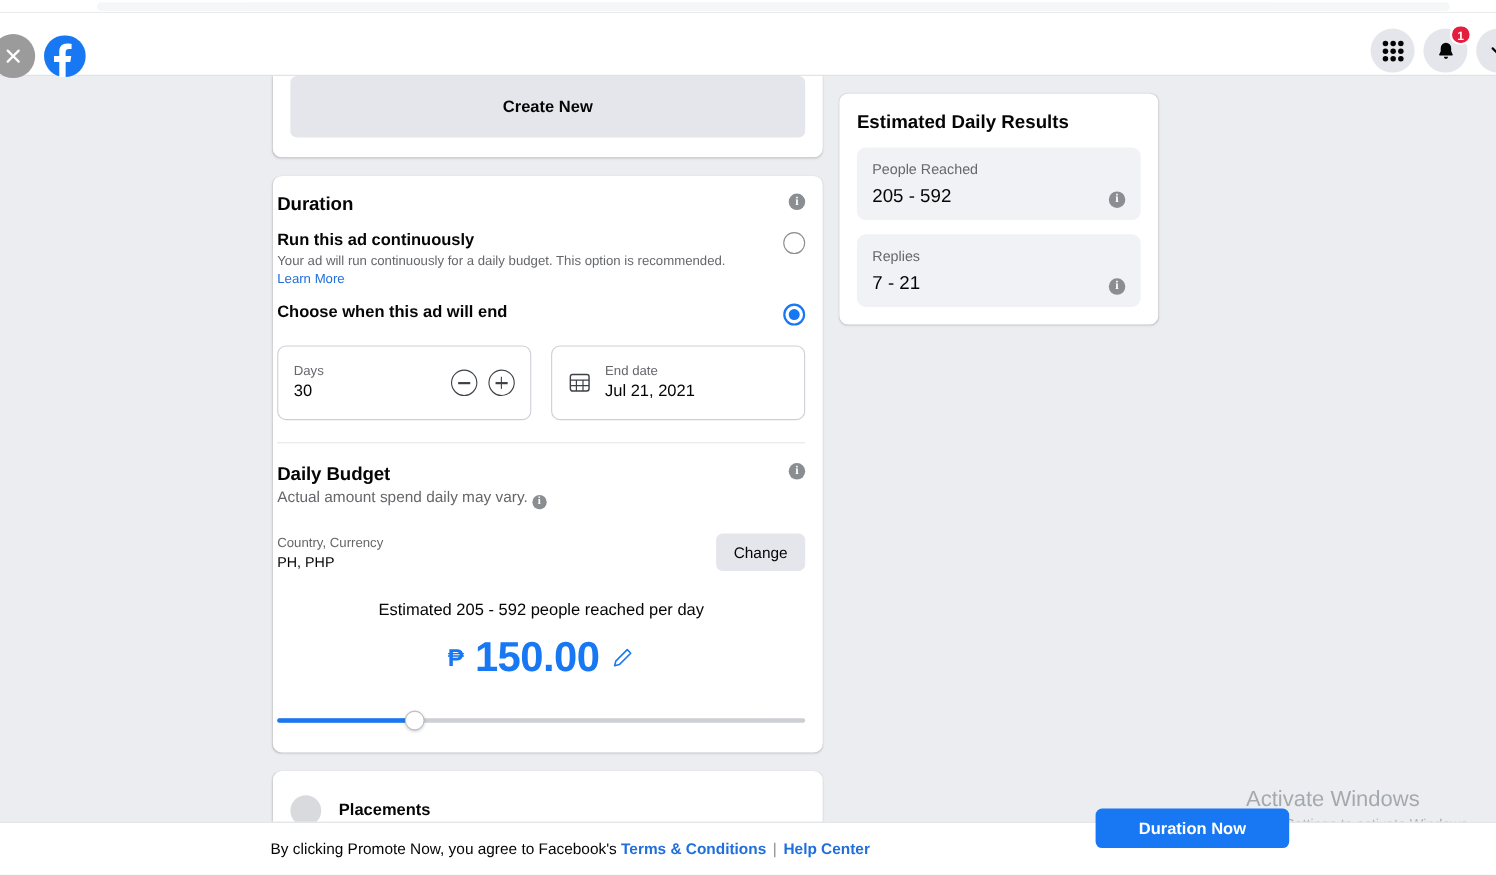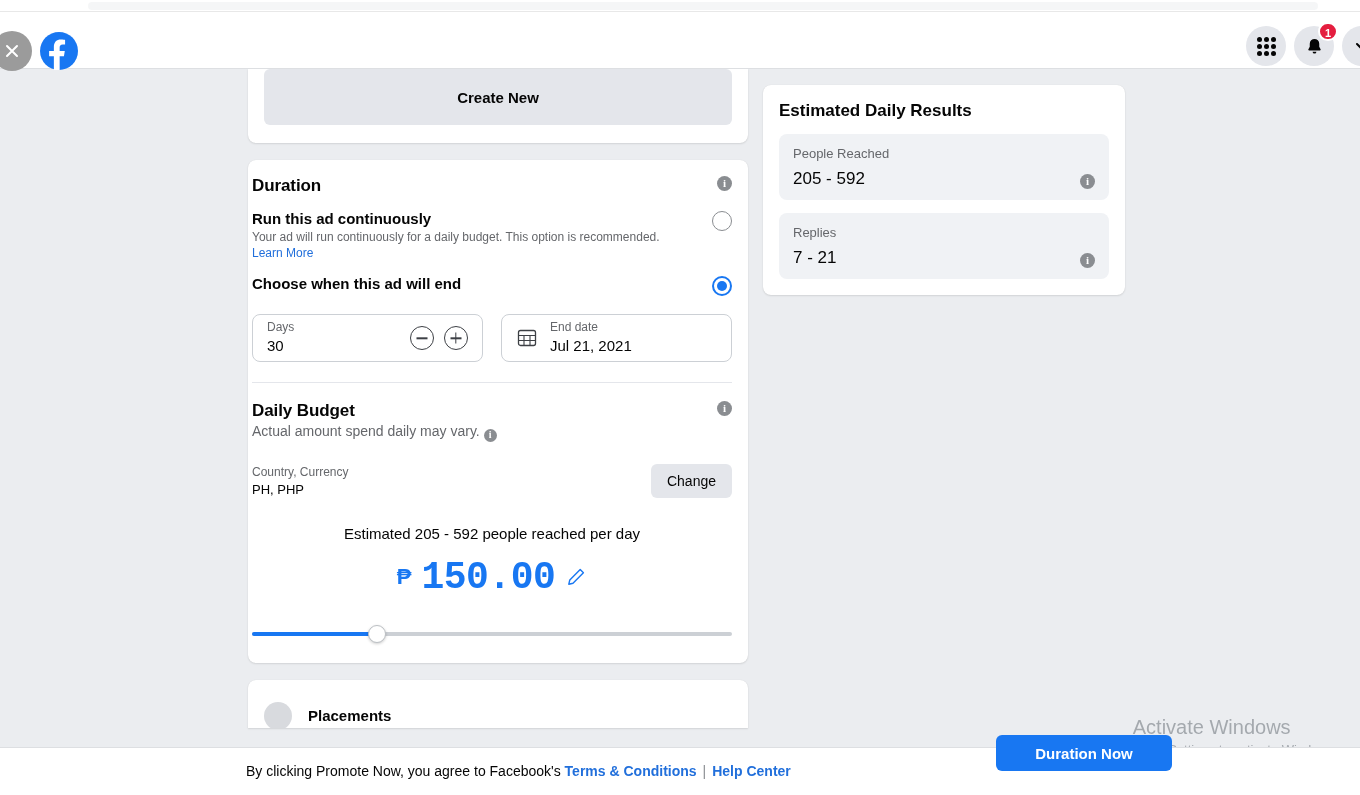--- a/index.html
+++ b/index.html
@@ -56,21 +56,21 @@
   .grid-icon i { width: 5px; height: 5px; border-radius: 50%; background: #050505; display: block; }
 
   
   .page {
     position: absolute; top: 69px; left: 0; width: 1360px; height: 726px;
     background: #ebedf0;
   }
 
   
   .col-left  { position: absolute; left: 248px; top: 0px;  width: 500px; }
-  .col-right { position: absolute; left: 763px; top: 16px; width: 362px; }
+  .col-right { position: absolute; left: 763px; top: 16px; width: 290px; }
 
   .card {
     background: #ffffff; border-radius: 8px;
     box-shadow: 0 1px 2px rgba(0,0,0,.10), 0 0 1px rgba(0,0,0,.10);
     margin-bottom: 17px;
   }
 
   
   .card-createnew { padding: 0 16px 18px 16px; border-radius: 0 0 8px 8px; }
   .create-new-btn {
@@ -103,21 +103,21 @@
   }
   .radio.checked {
     border: 2px solid #1877f2; background: #fff;
     display: flex; align-items: center; justify-content: center;
   }
   .radio.checked::after { content: ""; width: 10px; height: 10px; border-radius: 50%; background: #1877f2; }
 
   
   .field-row { display: flex; gap: 18px; margin-top: 18px; }
   .field {
-    flex: 1; height: 48px; border: 1px solid #ccd0d5; border-radius: 8px;
+    flex: 1; height: 68px; border: 1px solid #ccd0d5; border-radius: 8px;
     display: flex; align-items: center; padding: 0 14px; background: #fff;
   }
   .field-texts { display: flex; flex-direction: column; justify-content: center; flex: 1; }
   .field-label { font-size: 12px; color: #65676b; line-height: 1.3; }
   .field-value { font-size: 15px; color: #050505; line-height: 1.35; }
   .stepper { display: flex; gap: 10px; }
   .step-btn {
     width: 24px; height: 24px; border-radius: 50%; border: 1px solid #3d4045;
     background: #fff; position: relative; cursor: pointer; flex: 0 0 auto;
   }
@@ -141,21 +141,21 @@
   .cc-value { font-size: 13px; color: #050505; line-height: 1.4; }
   .change-btn {
     background: #e4e6eb; border: none; border-radius: 6px; padding: 9px 16px;
     font-family: "Liberation Sans", sans-serif; font-size: 14px; color: #050505; cursor: pointer;
   }
   .est-line { text-align: center; font-size: 15px; color: #050505; margin-top: 26px; }
   .amount-row {
     display: flex; align-items: center; justify-content: center; gap: 10px; margin-top: 14px;
   }
   .amount-peso { font-size: 22px; font-weight: bold; color: #1877f2; }
-  .amount-num { font-size: 38px; font-weight: bold; color: #1877f2; letter-spacing: -.5px; font-family: Liberation Mono, monospace; }
+  .amount-num { font-size: 38px; font-weight: bold; color: #1877f2; letter-spacing: -.5px; }
   .pencil { cursor: pointer; }
 
   .slider-wrap { margin-top: 26px; padding: 0 0 4px 0; position: relative; height: 18px; cursor: pointer; }
   .slider-track {
     position: absolute; left: 0; right: 0; top: 7px; height: 4px;
     background: #ccd0d5; border-radius: 2px;
   }
   .slider-fill {
     position: absolute; left: 0; top: 7px; height: 4px;
     background: #1877f2; border-radius: 2px;

